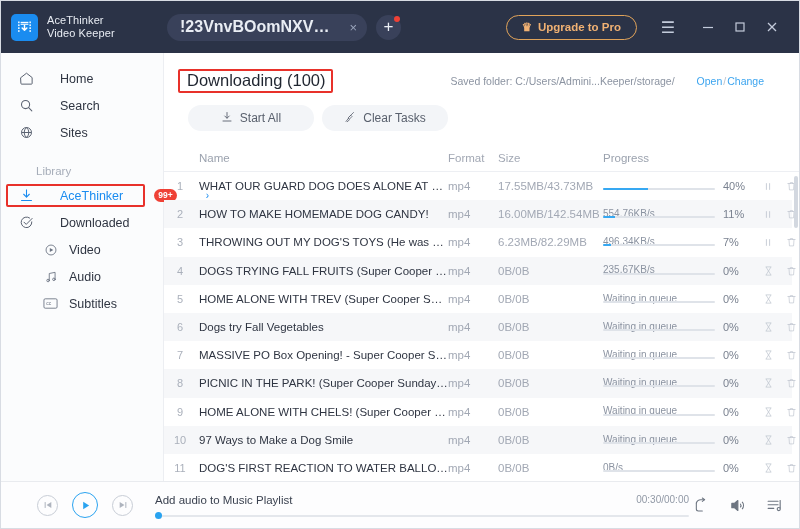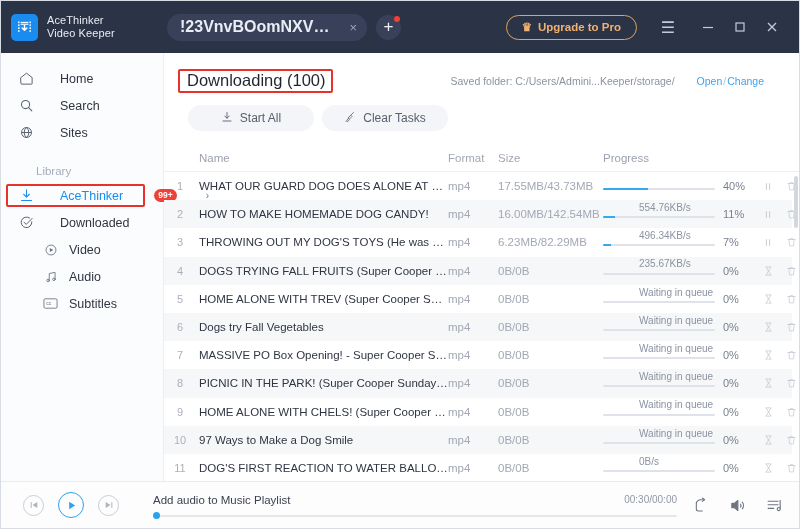--- a/index.html
+++ b/index.html
@@ -182,36 +182,36 @@
   .c-act  { width: 46px; display: flex; align-items: center; justify-content: space-around;
             color: #bfc5cf; flex-shrink:0; }
   .c-act span { cursor: pointer; display:flex; align-items:center; justify-content:center; }
 
   .bar {
     position: absolute; left: 0; top: 2px; width: 112px; height: 2px;
     background: #dfe3e9; border-radius: 1px; overflow: hidden;
   }
   .bar-fill { height: 100%; background: #36a8f2; }
   .speed {
-    position: absolute; left: 0; top: 16px;
-    font-size: 10px; color: #8b93a1; white-space: nowrap; margin-left: 36px;
+    position: absolute; left: 0; top: 22px;
+    font-size: 10px; color: #8b93a1; white-space: nowrap;
   }
 
   .vscroll {
     position: absolute; right: 1px; top: 4px; width: 4px; height: 52px;
     background: #d3d8e0; border-radius: 2px;
   }
 
   
   .player {
     height: 47px; min-height: 47px;
     border-top: 1px solid #e9ebef;
     background: #fdfdfe;
     display: flex; align-items: center;
-    padding: 0 16px 0 22px; gap: 16px;
+    padding: 0 16px 0 36px; gap: 4px;
   }
   .pctrl { display: flex; align-items: center; gap: 14px; }
   .circ-btn {
     width: 21px; height: 21px; border-radius: 50%;
     border: 1.5px solid #c8cdd6;
     display: flex; align-items: center; justify-content: center;
     color: #aeb4be; cursor: pointer;
   }
   .circ-btn.play { width: 26px; height: 26px; border-color: #2aa3f0; color: #2aa3f0; }
   .ptrack { flex: 1; position: relative; padding-left: 18px; min-width: 0; }

